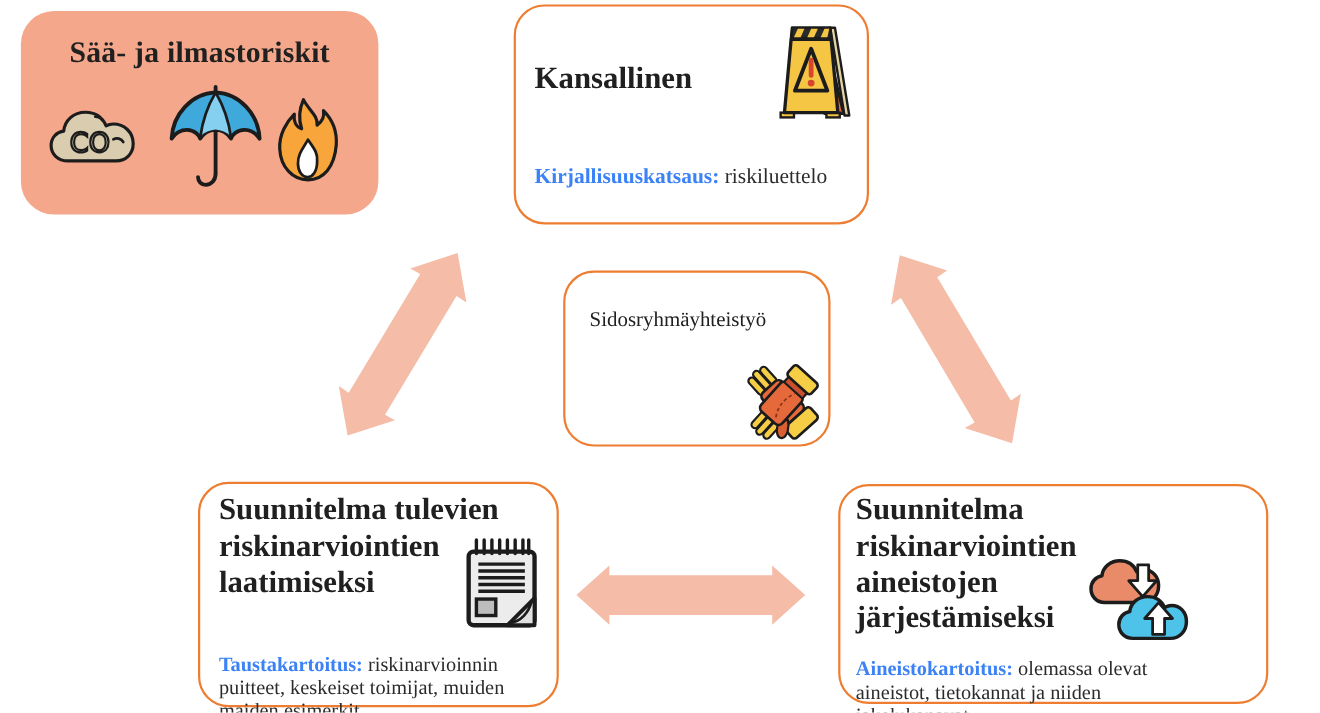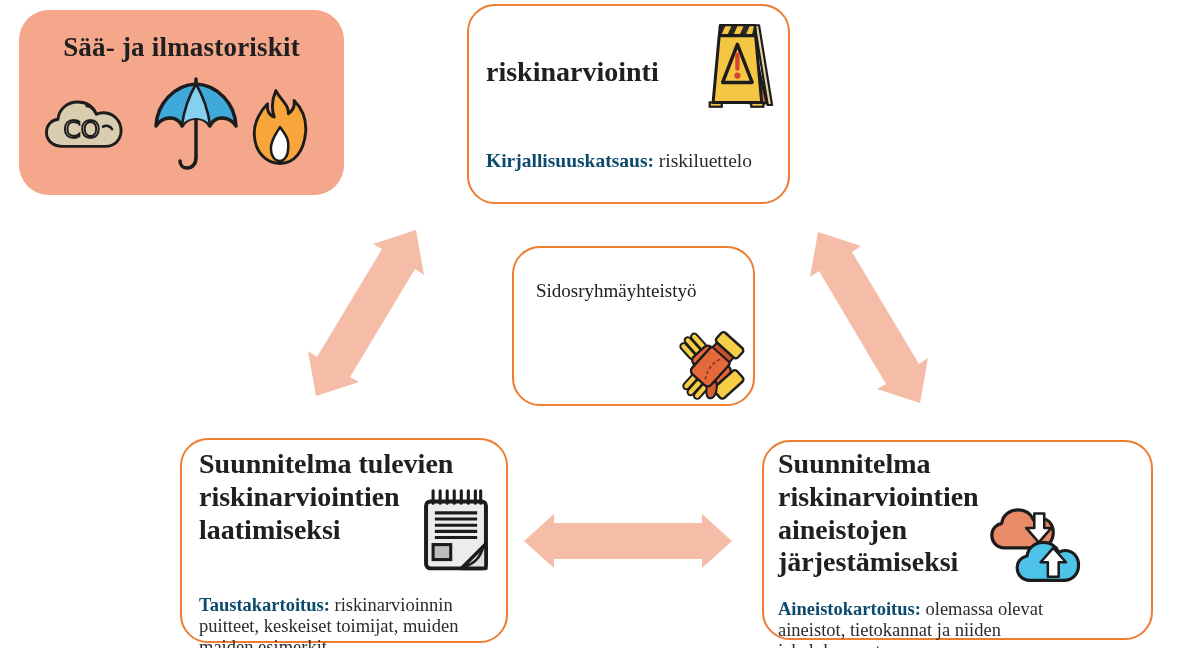--- a/index.html
+++ b/index.html
@@ -28,21 +28,21 @@
   .title{position:absolute;font-weight:bold;font-size:28px;line-height:1.17;white-space:nowrap;}
   .national-title{left:17px;top:50px;}
   .plan-future-title{left:17px;top:8px;}
   .plan-data-title{left:14px;top:6px;}
   .title span{display:block;}
 
   .bodytext{position:absolute;font-size:18.5px;line-height:1.16;color:#2b2b2b;}
   .national-body{left:17px;top:124px;font-size:19.5px;white-space:nowrap;}
   .plan-future-body{left:17px;top:136px;width:302px;}
   .plan-data-body{left:14px;top:138px;width:306px;}
-  .bodytext b{color:#0c4a6e;}
+  .bodytext b{color:#3b82f6;}
 
   .stk-title{position:absolute;left:22px;top:32px;font-weight:normal;font-size:19px;white-space:nowrap;}
   .stk-lines{position:absolute;left:22px;top:62px;font-size:19px;line-height:1.28;}
   .stk-lines span{display:block;}
 
   .icon-abs{position:absolute;}
   .warning-pos{left:232px;top:10px;}
   .gloves-pos{left:158px;top:74px;}
   .notepad-pos{left:237px;top:47px;}
   .clouds-pos{left:226px;top:64px;}
@@ -84,21 +84,21 @@
 
       <svg class="ic ic-fire" width="58" height="80" viewBox="0 0 70 96">
         <path d="M30,4 C36,16 46,21 45,32 C51,28 53,22 52,16 C62,26 67,40 66,54 C64,78 52,92 35,92 C18,92 5,78 4,58 C3,42 12,28 20,20 C19,28 22,34 28,36 C24,24 26,13 30,4 Z" fill="#F8A63B" stroke="#1c1c1c" stroke-width="3.5" stroke-linejoin="round"></path>
         <path d="M35,48 C41,57 46,62 45,72 C45,83 40,89 35,89 C28,89 24,82 24,74 C24,63 30,57 35,48 Z" fill="#ffffff" stroke="#1c1c1c" stroke-width="3" stroke-linejoin="round"></path>
       </svg>
     </div>
   </div>
 
   <div class="box outlined national-box">
     <div class="title national-title">
-      <span>riskinarviointi</span>
+      <span>Kansallinen</span>
     </div>
     <p class="bodytext national-body"><b>Kirjallisuuskatsaus:</b> <span>riskiluettelo</span></p>
 
     <svg class="icon-abs warning-pos" width="78" height="100" viewBox="0 0 90 110">
       <polygon points="62,8 67,8 82,100 77,100" fill="#E3D3A3" stroke="#1c1c1c" stroke-width="2.5" stroke-linejoin="round"></polygon>
       <polygon points="58,22 76,98 56,98 49,62" fill="#ED6B3C" stroke="#1c1c1c" stroke-width="3" stroke-linejoin="round"></polygon>
       <rect x="10" y="97" width="14" height="5" fill="#F5C544" stroke="#1c1c1c" stroke-width="2.5"></rect>
       <rect x="58" y="97" width="14" height="5" fill="#F5C544" stroke="#1c1c1c" stroke-width="2.5"></rect>
       <polygon points="21,20 63,20 70,97 14,97" fill="#F5C544" stroke="#1c1c1c" stroke-width="3.5" stroke-linejoin="round"></polygon>
       <polygon points="22,8 62,8 63,19 21,19" fill="#2a2a2a" stroke="#1c1c1c" stroke-width="3" stroke-linejoin="round"></polygon>

